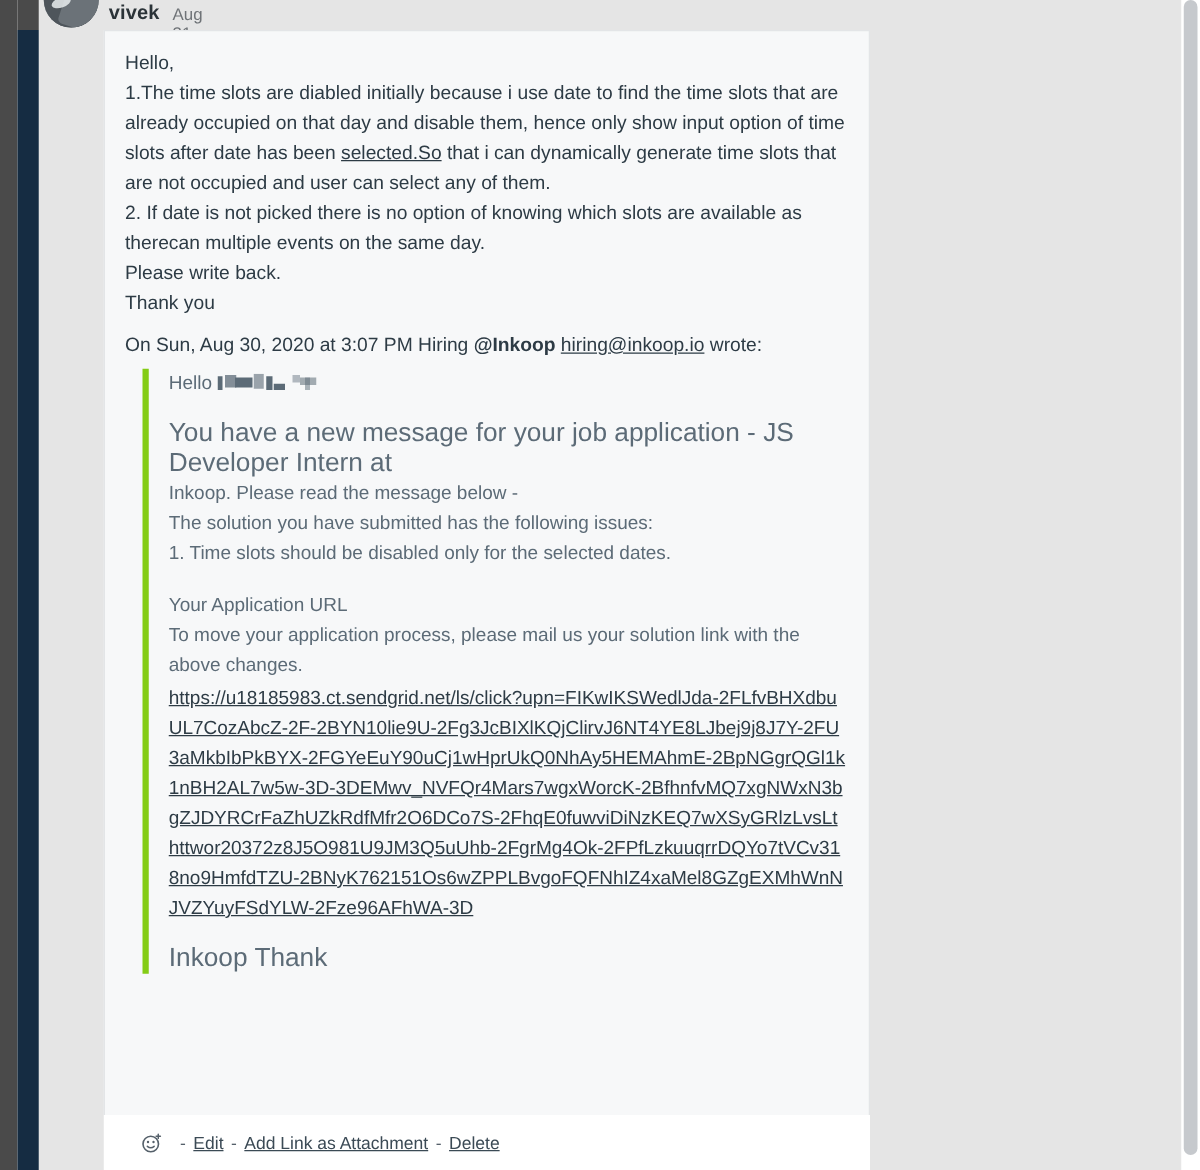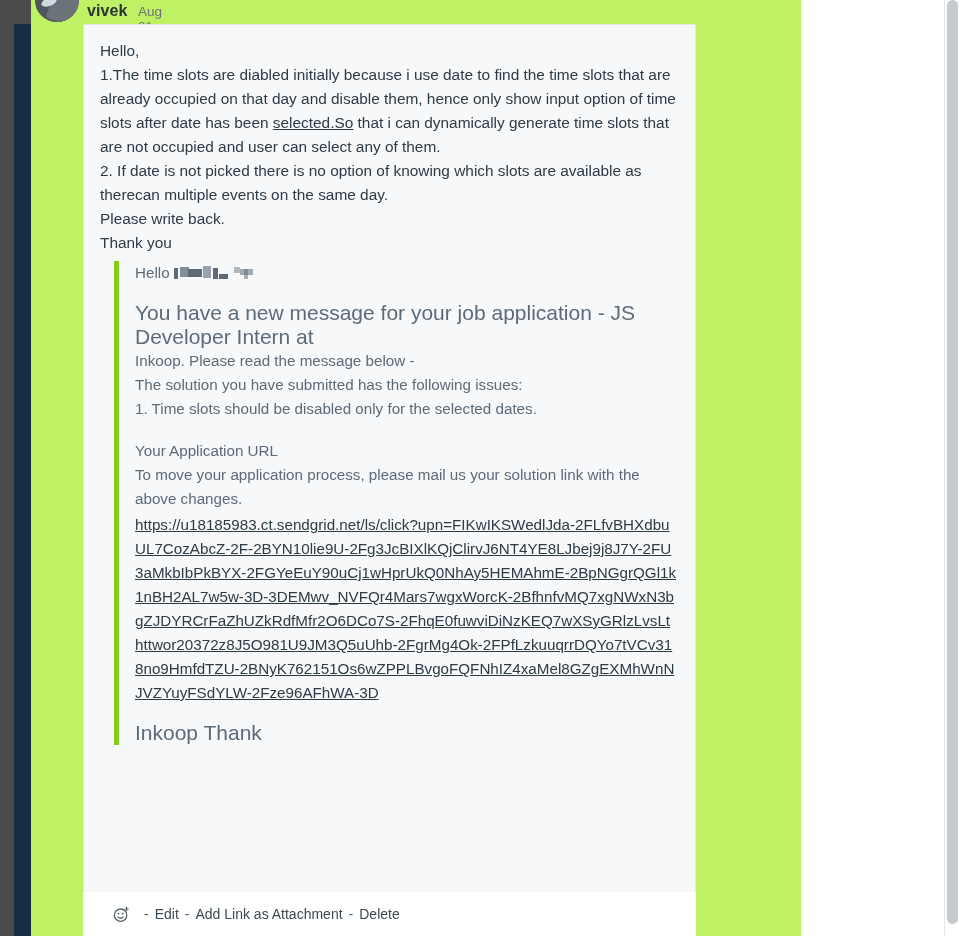--- a/index.html
+++ b/index.html
@@ -54,23 +54,23 @@
     width: 11px; height: 924px;
     background: #c6c9cd;
     border-radius: 6px;
     z-index: 7;
   }
 
   
   .page {
     position: absolute;
     left: 31px; top: 0;
-    width: 770px;
+    width: 914px;
     height: 936px;
-    background: #bef264;
+    background: #e5e5e5;
   }
 
   
   .post-header {
     position: absolute;
     left: 0px; top: 0px;
     height: 24px;
     display: flex;
     align-items: center;
   }
@@ -229,20 +229,21 @@
     margin-right: 8px;
     display: inline-block;
     position: relative;
   }
   .sep {
     margin: 0 6px;
     color: #55606a;
   }
   .action-link {
     color: #3b4a55;
+    text-decoration: underline;
     font-size: 14px;
     cursor: pointer;
   }
 </style>
 </head>
 <body>
 
 <div class="rail-outer"></div>
 <div class="rail-inner"></div>
 <div class="rail-navy"></div>
@@ -265,20 +266,21 @@
 
       <p class="msg-line">Hello,</p>
 
       <p class="msg-para"><span>1.The time slots are diabled initially because i use date to find the time slots that are already occupied on that day and disable them, hence only show input option of time slots after date has been </span><a class="u-link">selected.So</a><span> that i can dynamically generate time slots that are not occupied and user can select any of them.</span></p>
 
       <p class="msg-para">2. If date is not picked there is no option of knowing which slots are available as therecan multiple events on the same day.</p>
 
       <p class="msg-line">Please write back.</p>
       <p class="msg-line">Thank you</p>
 
+      <p class="quote-intro"><span>On Sun, Aug 30, 2020 at 3:07 PM Hiring </span><b>@Inkoop</b><span> </span><a class="mail-link">hiring@inkoop.io</a><span> wrote:</span></p>
 
       <blockquote class="quote-block">
         <p class="q-line"><span>Hello </span><span class="redact"><i></i><i></i><i></i><i></i><i></i><i></i><i></i><i></i><i></i></span></p>
 
         <p class="q-para">You have a new message for your job application - JS Developer Intern at</p>
         <p class="q-line">Inkoop. Please read the message below -</p>
         <p class="q-line">The solution you have submitted has the following issues:</p>
         <p class="q-line">1. Time slots should be disabled only for the selected dates.</p>
         <p class="q-line app-url-label">Your Application URL</p>
 

